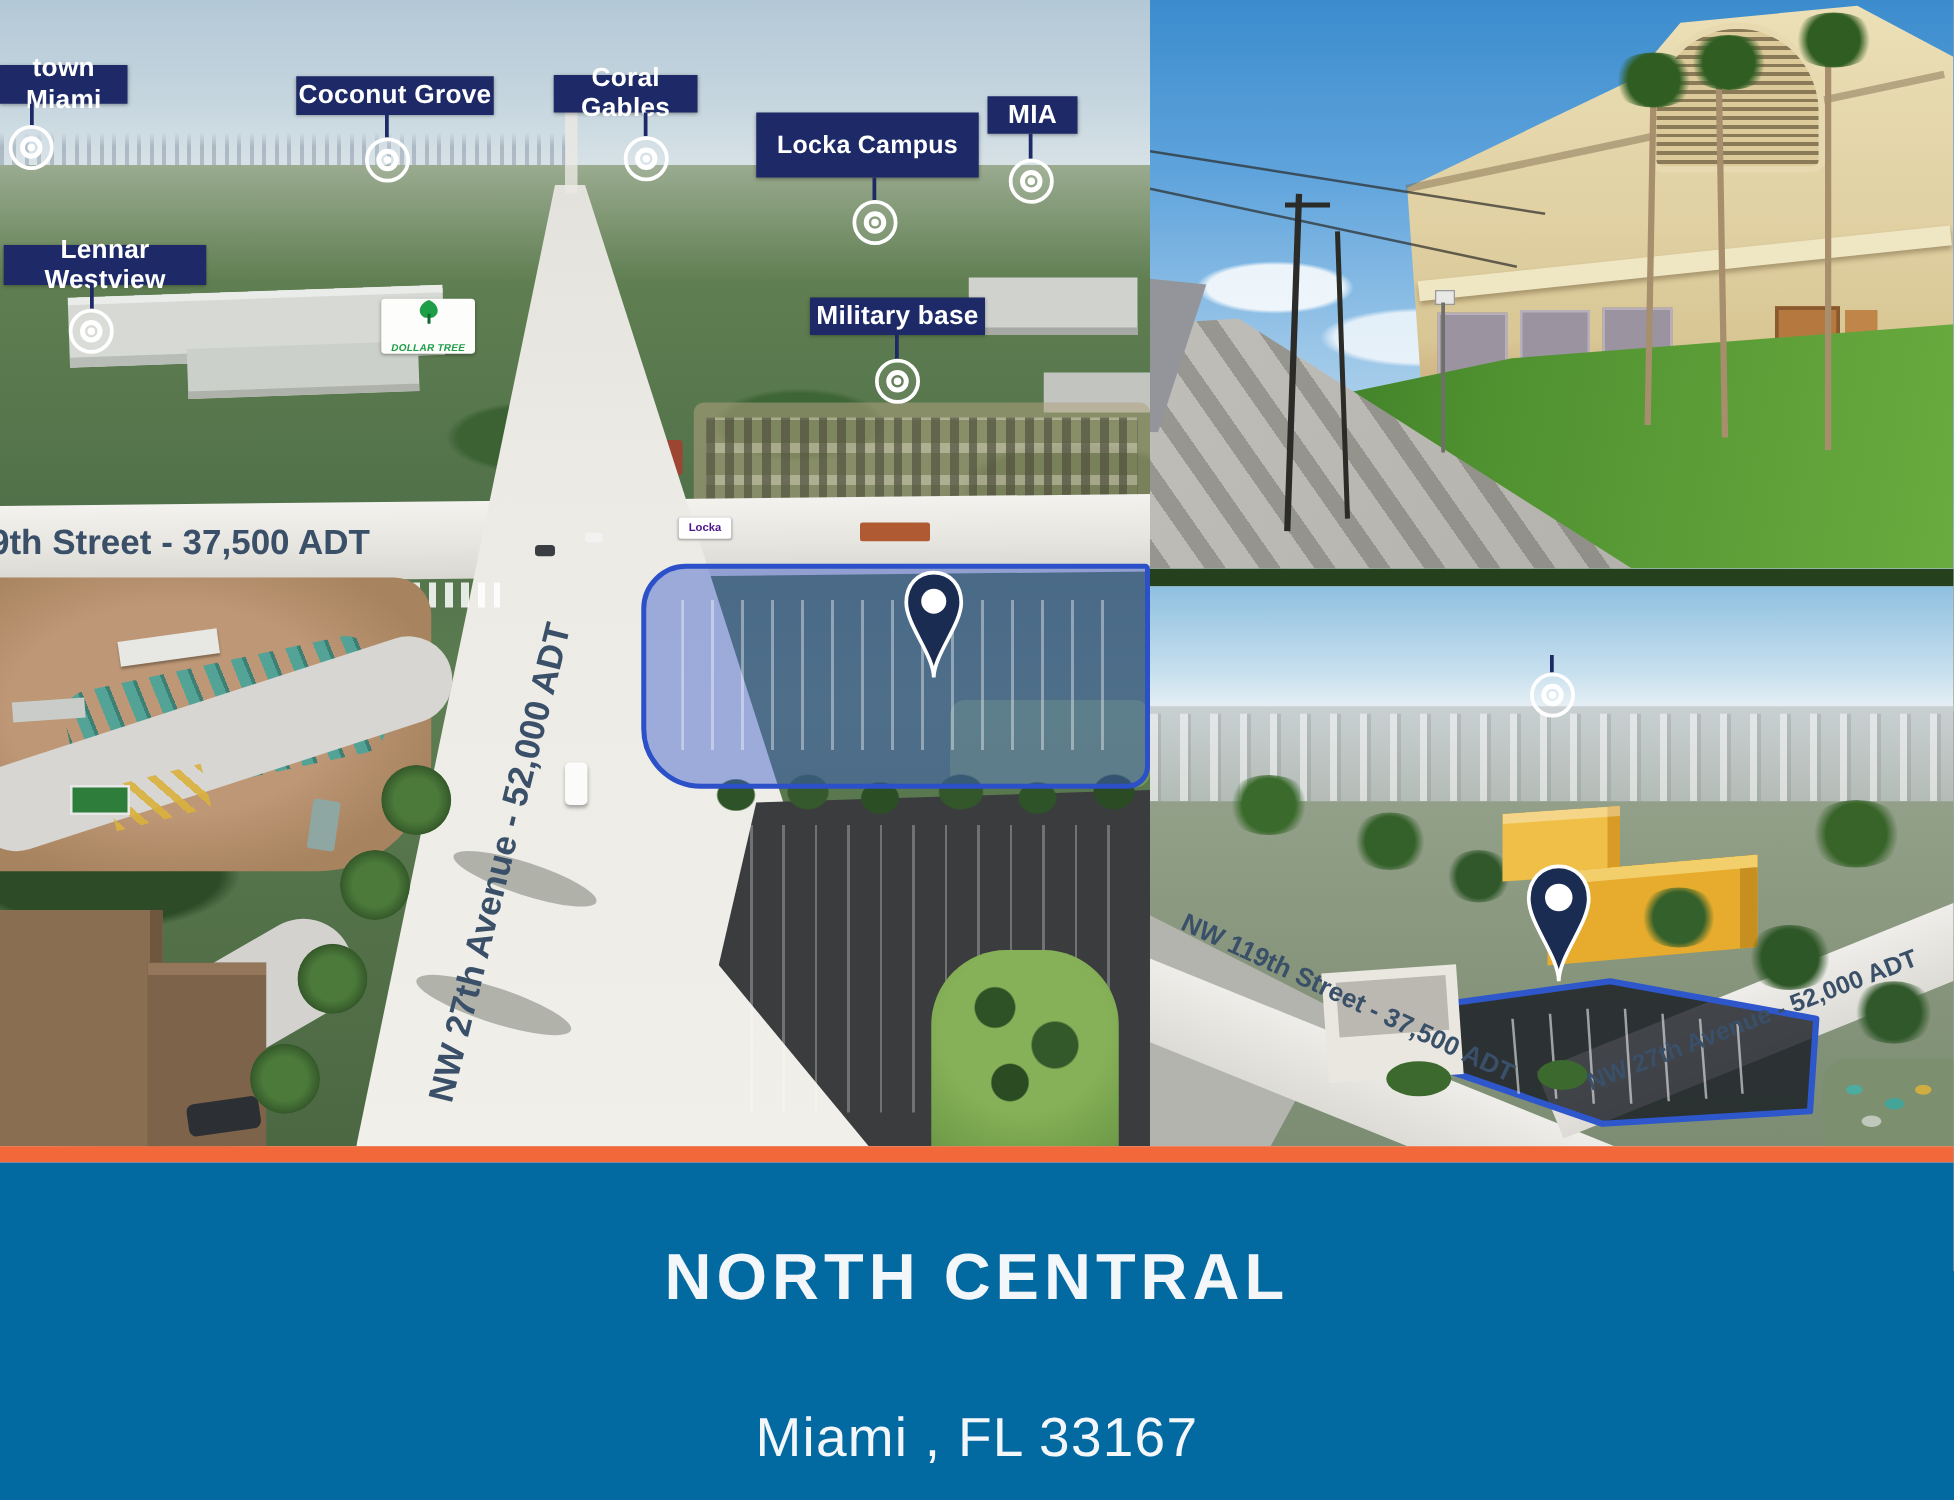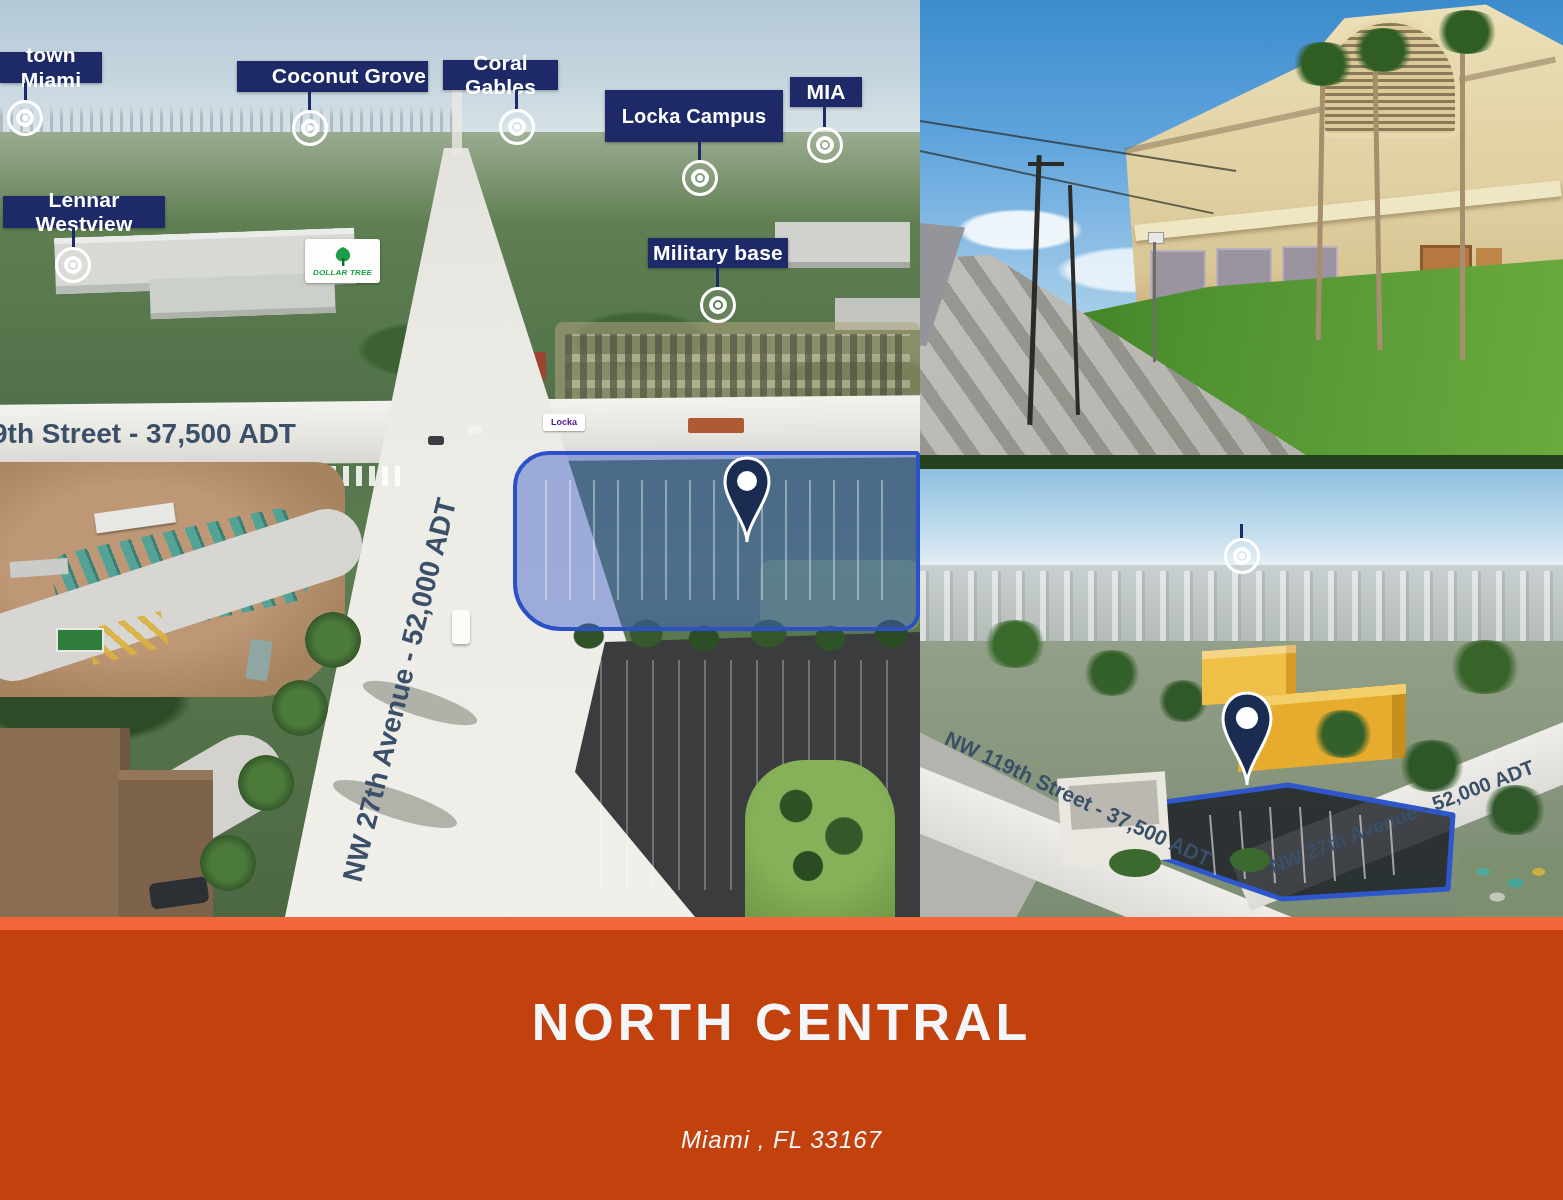--- a/index.html
+++ b/index.html
@@ -114,21 +114,21 @@
 
   
   .street-label{position:absolute;color:#3a4f68;font-weight:600;white-space:nowrap;}
   .rot{transform-origin:center center;}
 
   .watermark{left:6px;top:586px;font-size:27px;color:rgba(214,219,228,.62);
     letter-spacing:.5px;text-shadow:0 1px 2px rgba(60,60,60,.25);white-space:nowrap;}
 
   
   .dt-sign{left:305px;top:239px;width:75px;height:44px;background:#fdfdfb;border-radius:3px;
-    display:flex;flex-direction:column;align-items:center;justify-content:center;
+    display:flex;flex-direction:column;align-items:center;justify-content:space-between;
     box-shadow:0 1px 3px rgba(0,0,0,.35);}
   .dt-text{font-size:8px;font-weight:bold;font-style:italic;color:#1e9e49;letter-spacing:.2px;}
 
   
   .pin{position:absolute;}
 
   
   .tr-sky{left:0;top:0;width:643px;height:455px;
     background:linear-gradient(180deg,#3c8ccd 0%,#5ea3dc 30%,#9cc7e8 62%,#d8e9f4 100%);}
   .tr-clouds{left:0;top:120px;width:400px;height:200px;background:
@@ -187,25 +187,25 @@
     clip-path:polygon(0 60%,24% 77%,15% 100%,0 100%);background:#b3b4ae;}
   .br-constr{left:538px;top:392px;width:105px;height:70px;border-radius:20px 0 0 0;background:#7c8f6e;}
   .br-constrtex{left:545px;top:400px;width:92px;height:56px;opacity:.9;background:
     radial-gradient(10px 6px at 20% 30%,#49b0a6 0 60%,transparent 70%),
     radial-gradient(12px 7px at 55% 50%,#3ea79c 0 60%,transparent 70%),
     radial-gradient(10px 6px at 80% 30%,#d9b13c 0 60%,transparent 70%),
     radial-gradient(12px 7px at 35% 75%,#c8cfc5 0 60%,transparent 70%);}
 
   
   .orange-bar{left:0;top:917px;width:1563px;height:13px;background:#f2683b;}
-  .banner{left:0;top:930px;width:1563px;height:270px;background:#c2410c;color:#f4f7fa;text-align:center;}
+  .banner{left:0;top:930px;width:1563px;height:270px;background:#0369a1;color:#f4f7fa;text-align:center;}
   .banner h1{margin:0;position:absolute;left:0;right:0;top:62px;
     font-size:52px;font-weight:600;letter-spacing:4px;}
   .addr1{position:absolute;left:0;right:0;top:150px;font-size:33px;font-weight:400;letter-spacing:1px;}
-  .addr2{position:absolute;left:0;right:0;top:196px;font-size:24px;font-weight:400;letter-spacing:1px;font-style:italic;}
+  .addr2{position:absolute;left:0;right:0;top:196px;font-size:44px;font-weight:400;letter-spacing:1px;}
 </style>
 </head>
 <body>
 
 <div class="stage">
 
   <section class="photo photo-left">
     <div class="abs lp-sky"></div>
     <div class="abs lp-skyline"></div>
     <div class="abs lp-land"></div>
@@ -261,21 +261,21 @@
     <div class="callout-box" style="left:0;top:52px;width:102px;height:31px;font-size:21px;">
       <span>town Miami</span>
     </div>
     <div class="stem" style="left:24px;top:83px;height:18px;"></div>
     <div class="ring" style="left:7px;top:100px;">
         <div class="inner">
           <div class="dot"></div>
         </div>
       </div>
 
-    <div class="callout-box" style="left:237px;top:61px;width:158px;height:31px;font-size:21px;padding-left:33px;">
+    <div class="callout-box" style="left:237px;top:61px;width:158px;height:31px;font-size:21px;">
       <span>Coconut Grove</span>
     </div>
     <div class="stem" style="left:308px;top:92px;height:18px;"></div>
     <div class="ring" style="left:292px;top:110px;">
         <div class="inner">
           <div class="dot"></div>
         </div>
       </div>
 
     <div class="callout-box" style="left:443px;top:60px;width:115px;height:30px;font-size:21px;">

